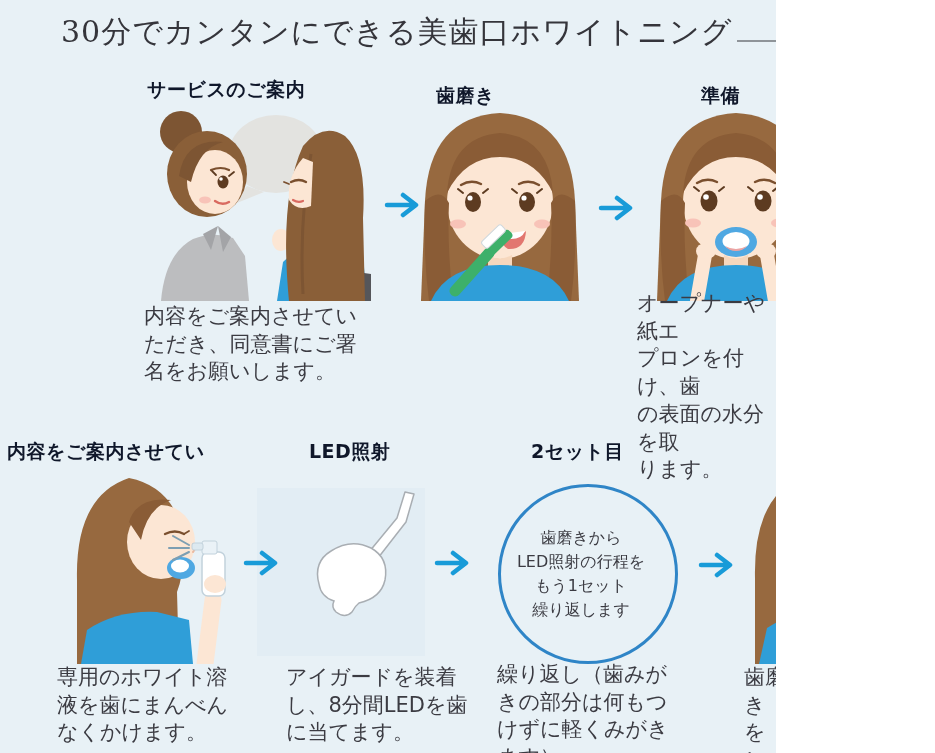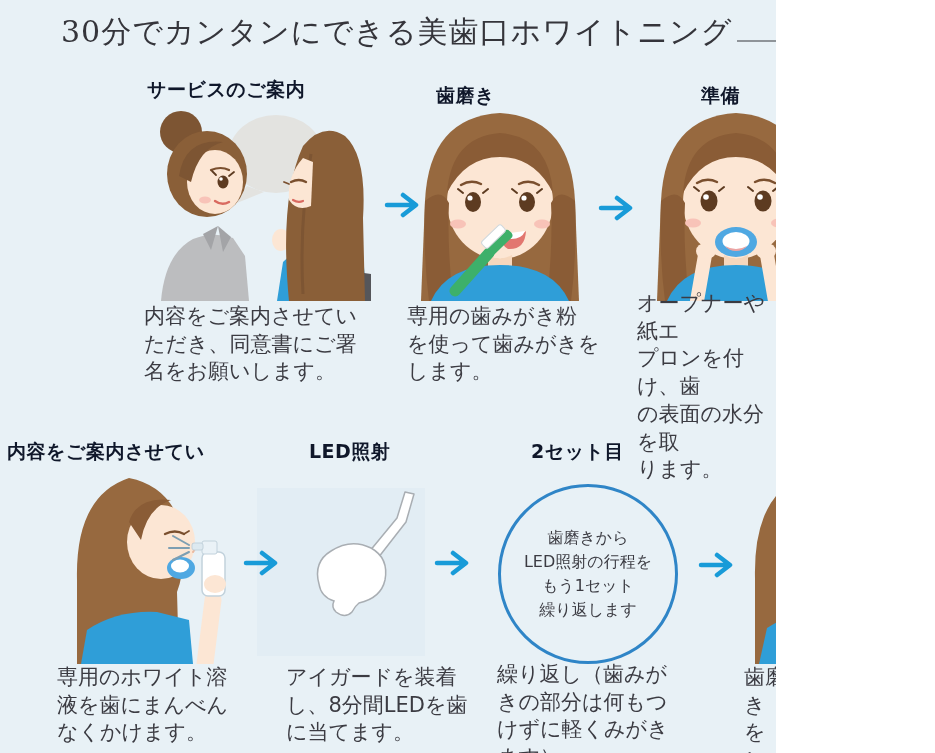--- a/index.html
+++ b/index.html
@@ -30,21 +30,21 @@
   }
   .arrow { position:absolute; color:#189bd8; }
   .illus { position:absolute; }
   .led-panel {
     position:absolute; left:257px; top:488px; width:168px; height:168px;
     background:#e2edf4;
   }
   .repeat-circle {
     position:absolute; left:498px; top:484px; width:180px; height:180px;
     border:3px solid #2f85c7; border-radius:50%;
-    display:flex; align-items:center; justify-content:center;
+    display:flex; align-items:center; 
   }
   .circle-text {
     font-size:16px; color:#3b3b42; line-height:1.5; text-align:center;
     white-space:pre-line; width:160px;
   }
 </style>
 </head>
 <body>
 
 <div class="canvas">
@@ -145,23 +145,20 @@
   <svg class="arrow" style="left:817px;top:188px" width="40" height="26" viewBox="0 0 40 26">
     <path d="M3 13 H31 M19 3 L32 13 L19 23" fill="none" stroke="currentColor" stroke-width="4.5" stroke-linecap="round" stroke-linejoin="round"></path>
   </svg>
   <svg class="arrow" style="left:818px;top:214px" width="30" height="30" viewBox="0 0 30 30">
     <path d="M25 5 L9 21 M9 10 L9 21 L20 21" fill="none" stroke="currentColor" stroke-width="4.5" stroke-linecap="round" stroke-linejoin="round"></path>
   </svg>
 
   <div class="caption" style="left:144px;top:303px">内容をご案内させてい
 ただき、同意書にご署
 名をお願いします。</div>
-  <div class="caption" style="left:407px;top:303px">専用の歯みがき粉
-を使って歯みがきを
-します。</div>
   <div class="caption" style="left:637px;top:290px">オープナーや紙エ
 プロンを付け、歯
 の表面の水分を取
 ります。</div>
 
   <div class="step-label" style="left:7px;top:439px">内容をご案内させてい</div>
   <div class="step-label" style="left:309px;top:439px">LED照射</div>
   <div class="step-label" style="left:531px;top:439px">2セット目</div>
   <div class="step-label" style="left:783px;top:439px">すすぎ</div>
 

